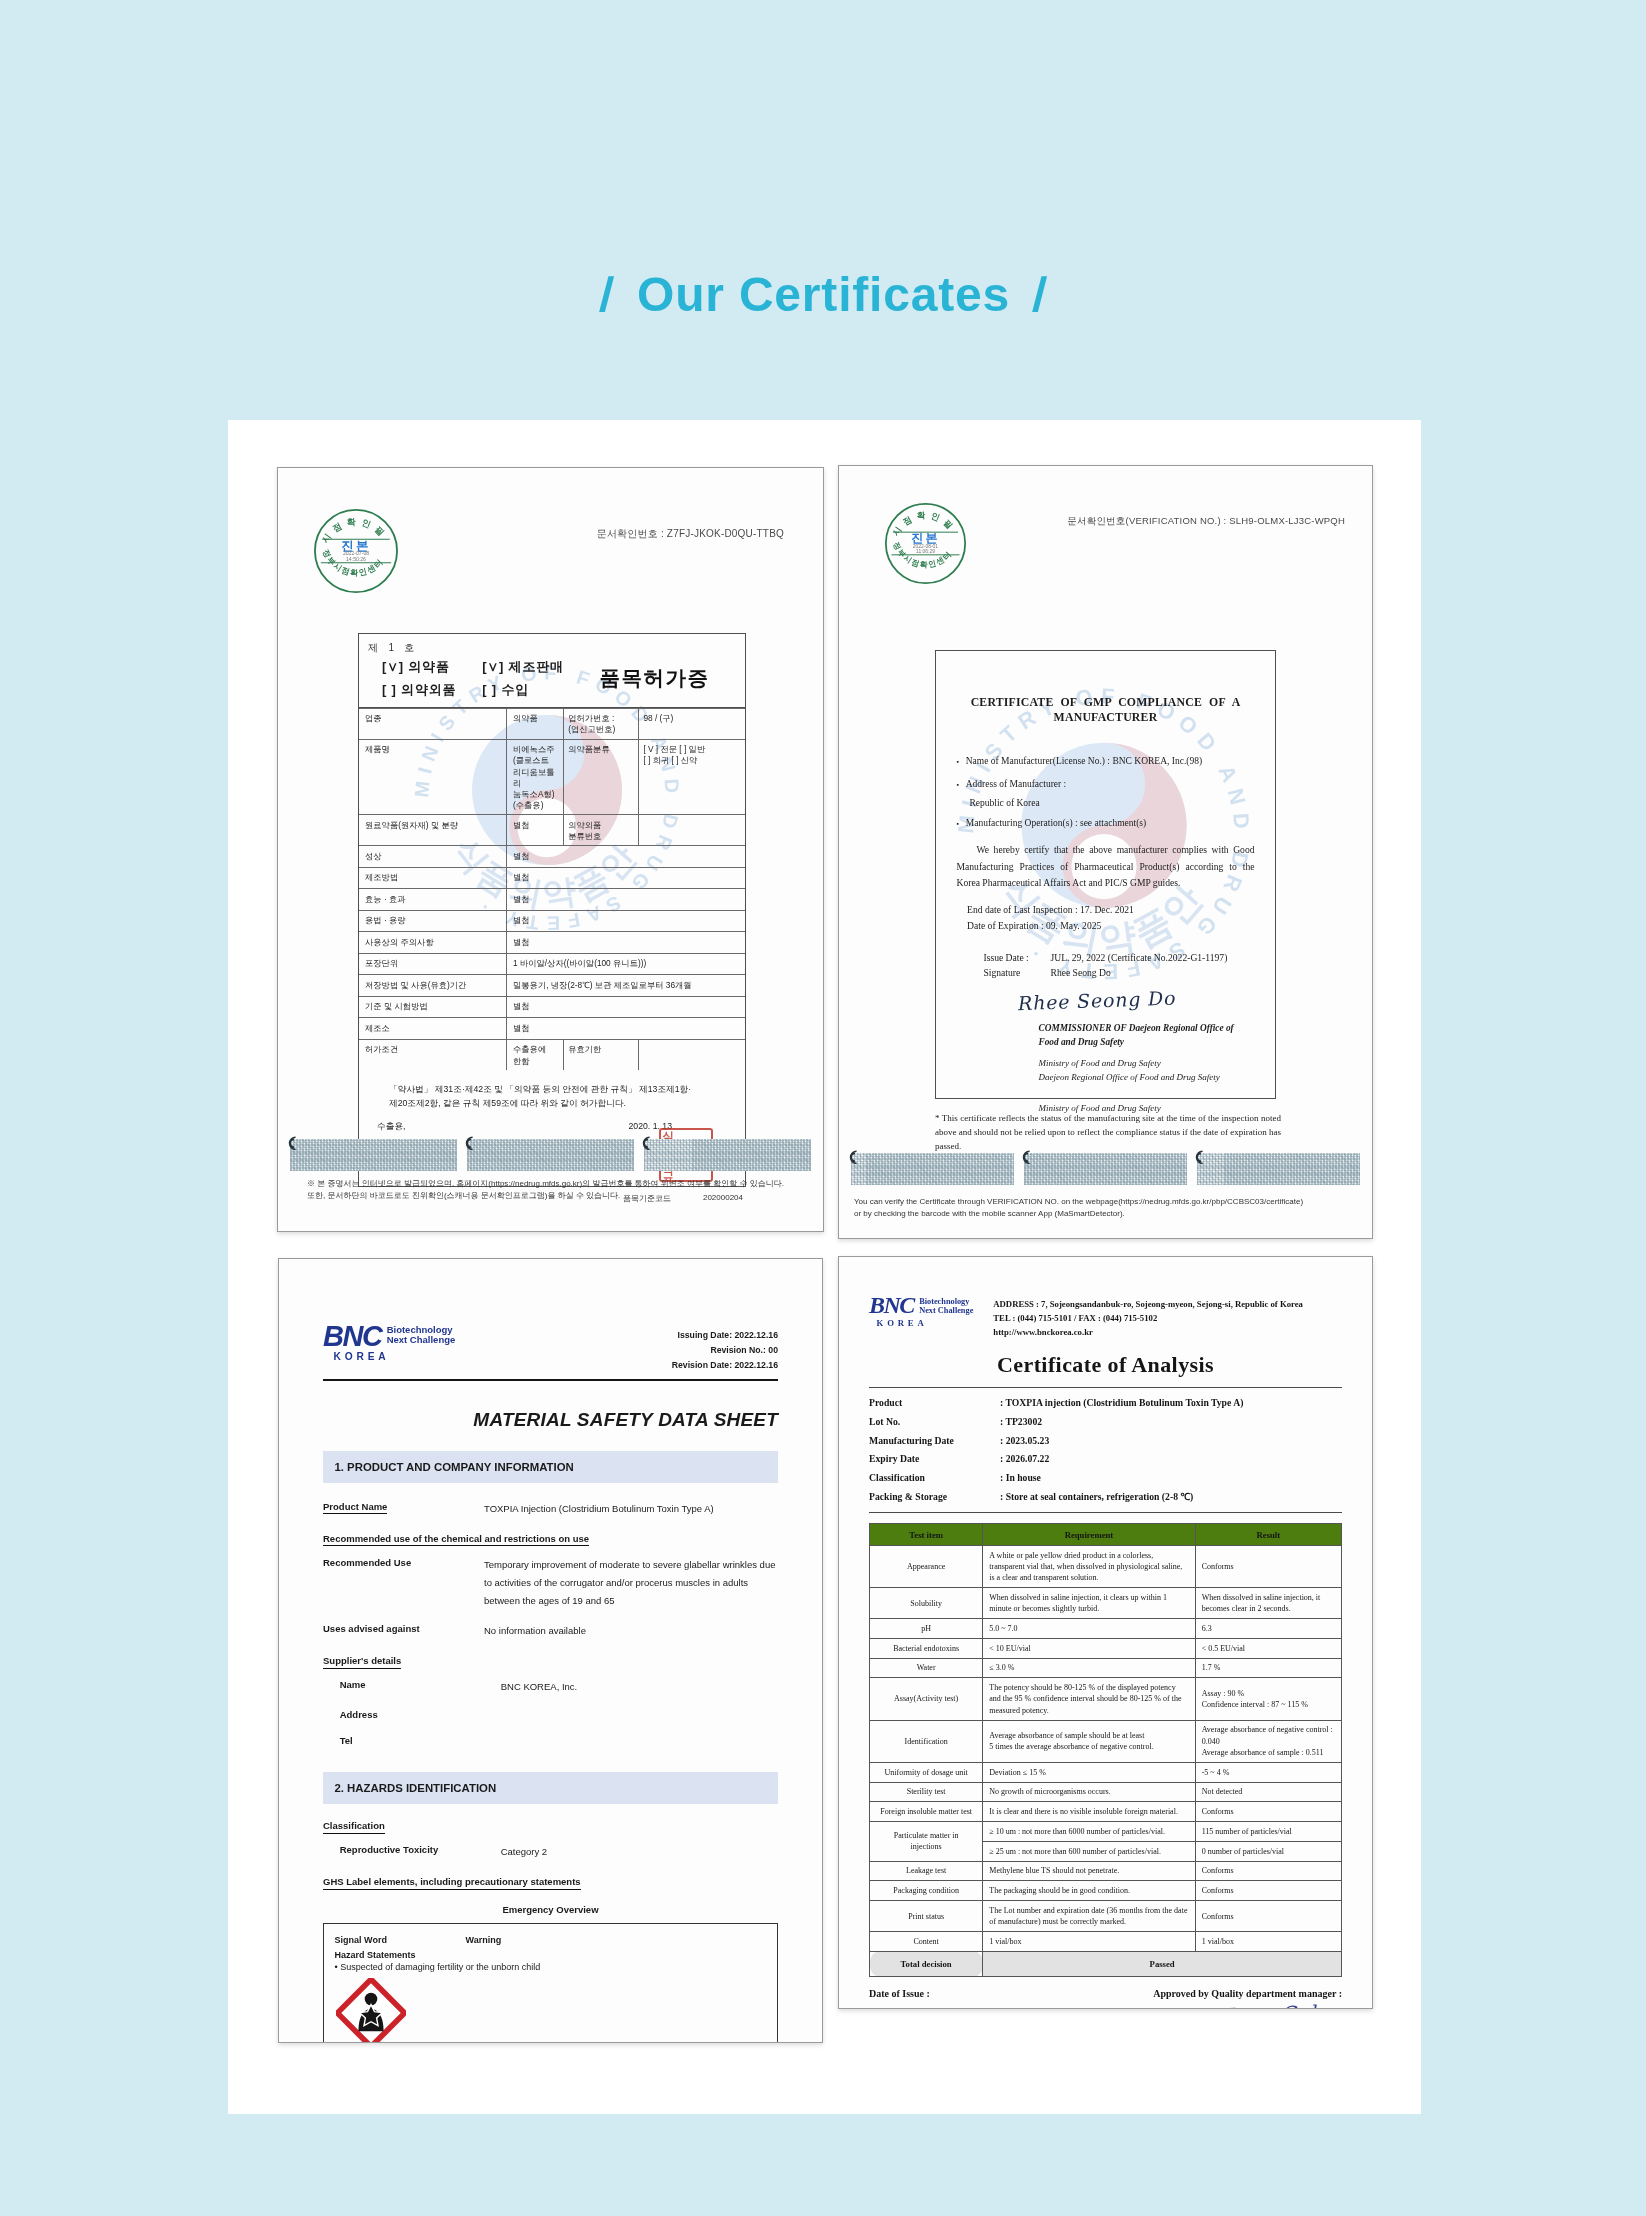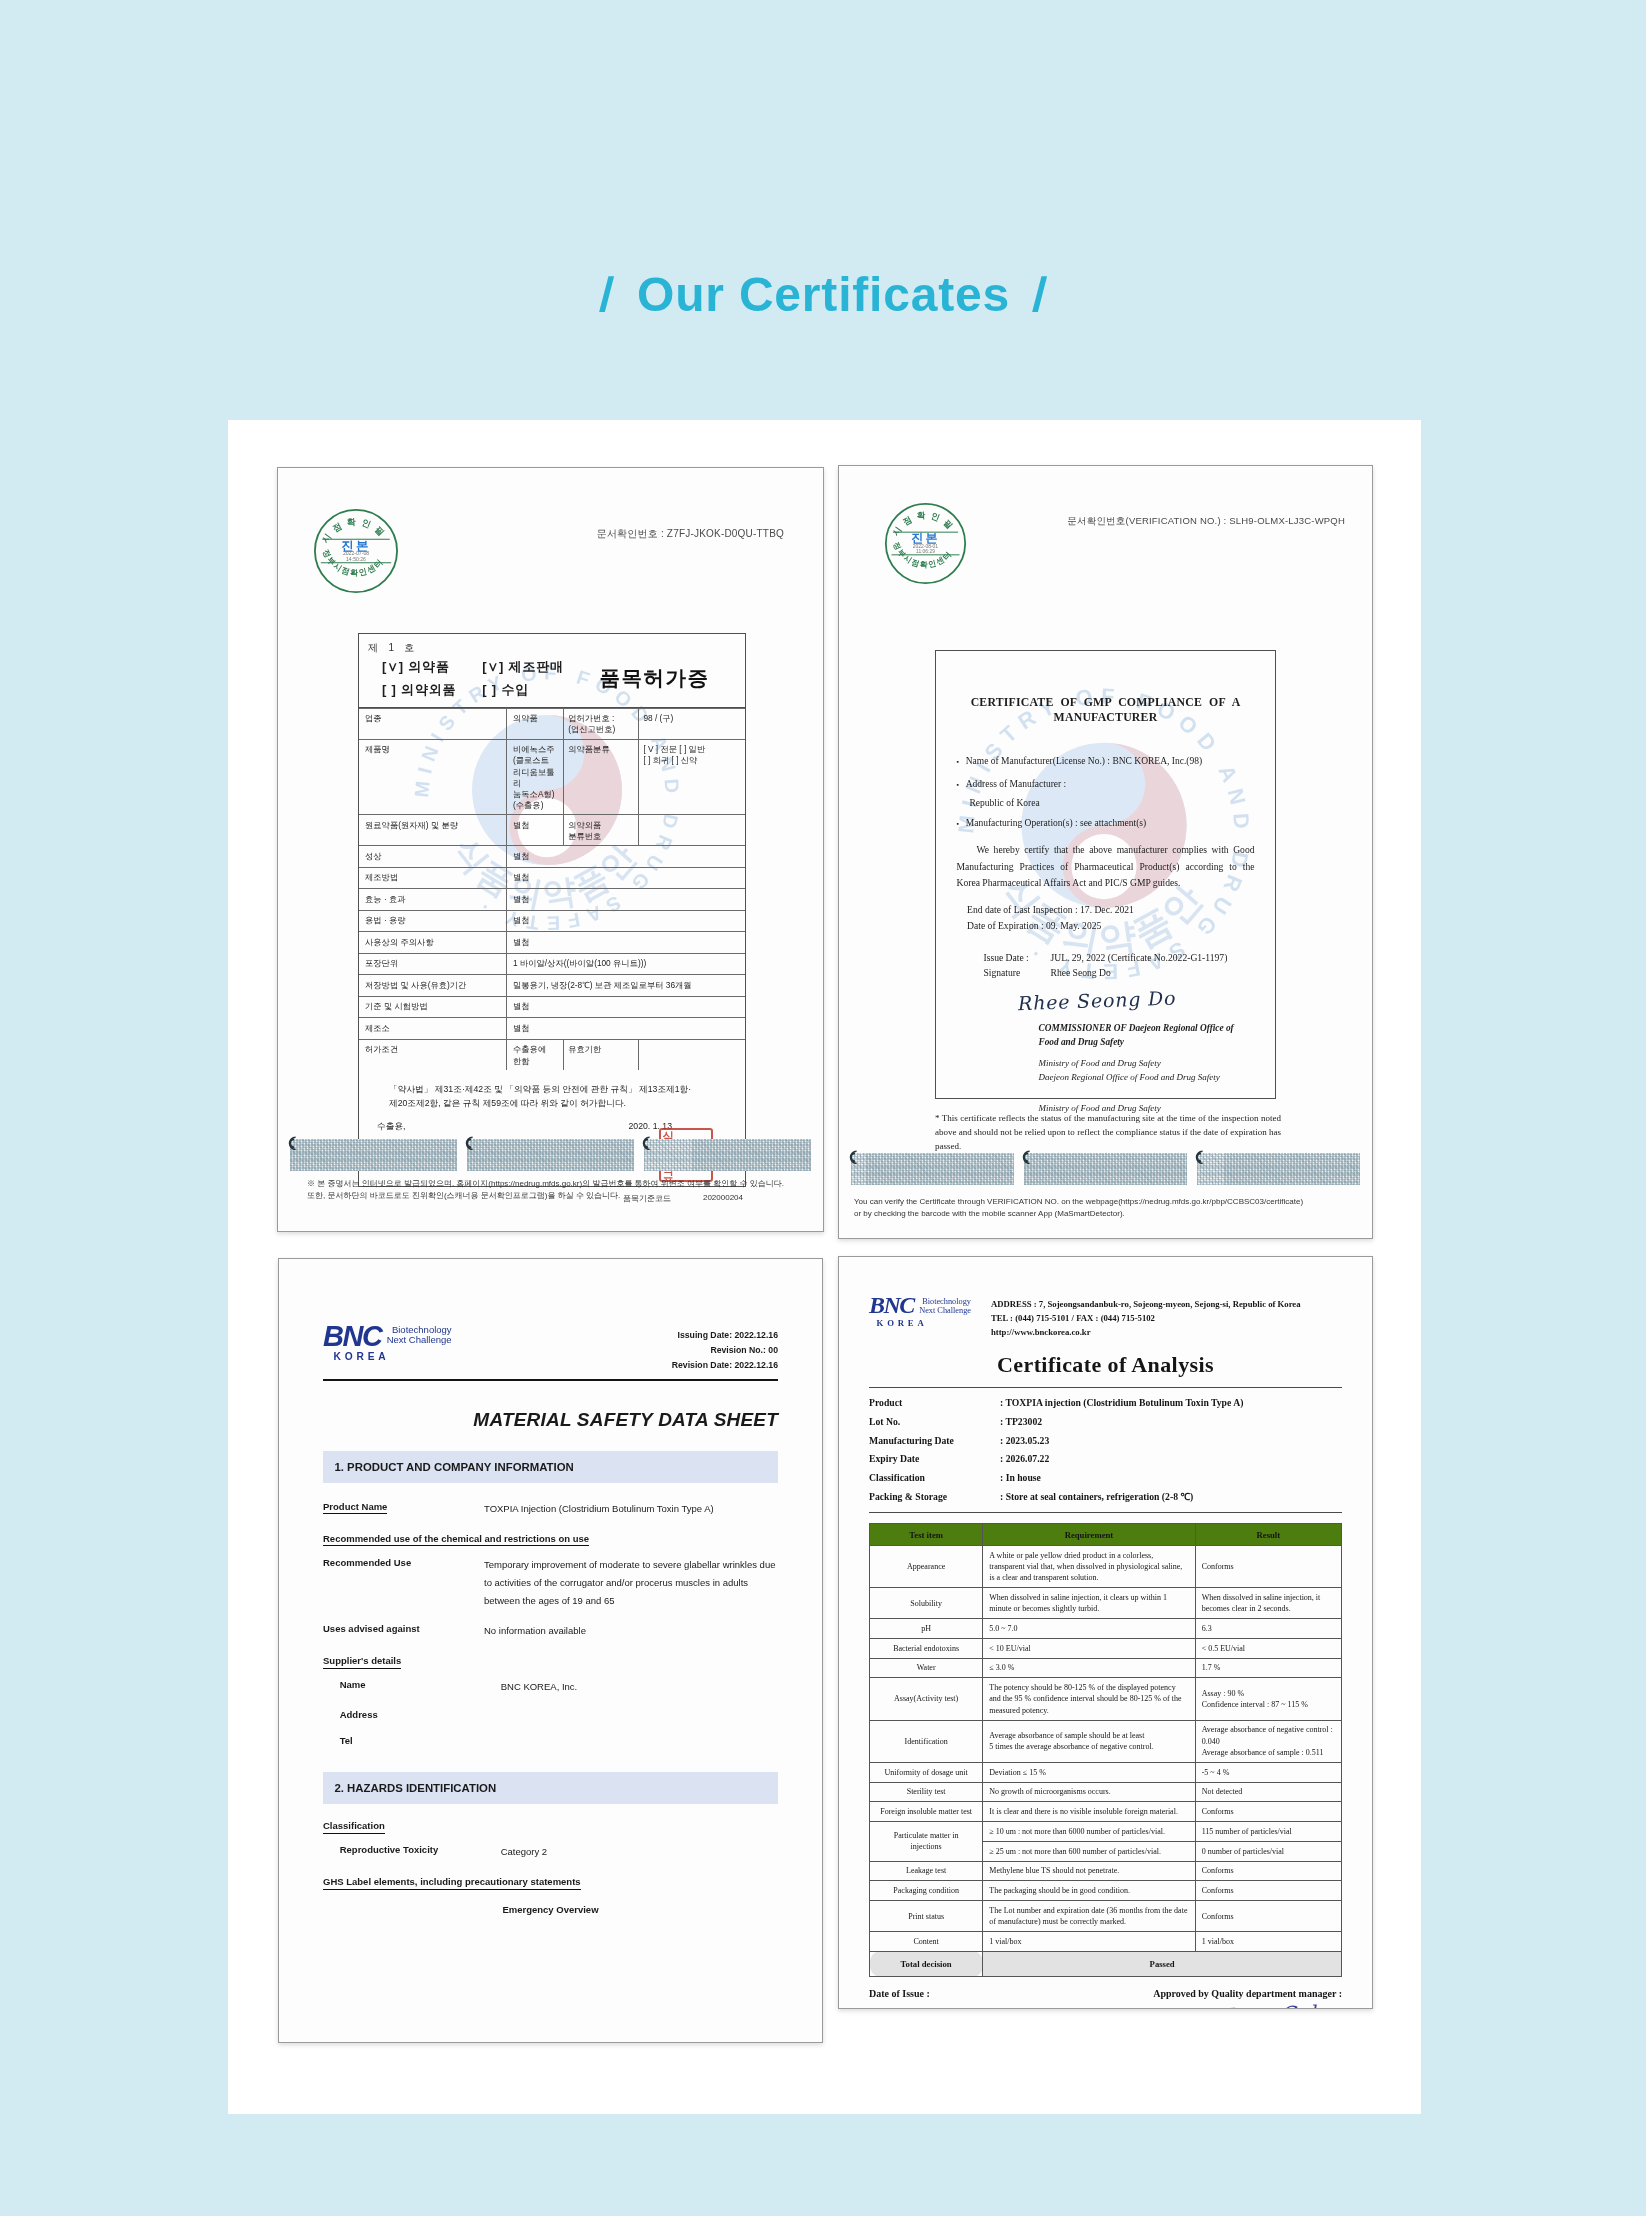--- a/index.html
+++ b/index.html
@@ -105,21 +105,21 @@
   .d2-min{margin:6.8px 0 0 82px;font-size:9px;font-style:italic;line-height:1.55;}
   .d2-min2{margin:18px 0 0 82px;font-size:9px;font-style:italic;}
   .d2-note{position:absolute;left:96px;top:646px;width:346px;font-family:"Liberation Serif",serif;
     font-size:9px;line-height:1.55;color:#222;text-align:justify;}
 
   
   .bnc-logo{display:inline-block;}
   .bnc-row{display:flex;align-items:flex-start;}
   .bnc-name{font-size:29px;font-weight:900;font-style:italic;color:#20368f;letter-spacing:-1.5px;line-height:.9;}
   .bnc-tags{margin-left:5.3px;padding-top:1.5px;}
-  .bnc-tag{display:block;font-size:9.5px;font-weight:400;color:#20368f;line-height:1.15;text-align:right;}
+  .bnc-tag{display:block;font-size:9.5px;font-weight:700;color:#20368f;line-height:1.15;}
   .bnc-country{display:block;font-size:10.2px;font-weight:800;color:#20368f;letter-spacing:3.8px;margin:1.5px 0 0 10.6px;}
 
   
   .d3-inner{padding:64px 44px 0;color:#1a1a1a;}
   .d3-head{display:flex;justify-content:space-between;align-items:flex-start;}
   .d3-issue{text-align:right;font-size:8.7px;font-weight:700;line-height:1.75;padding-top:4.6px;}
   .d3-rule{border-bottom:2.3px solid #151515;margin-top:6px;}
   .d3-title{text-align:right;font-size:19px;font-weight:800;margin:28px 0 20px;letter-spacing:0.2px;font-style:italic;}
   .d3-sec{background:#dbe3f3;font-size:11.4px;font-weight:800;padding:10px 11.4px;margin:7.6px 0 16.7px;}
   .d3-row{display:flex;margin:12px 0;font-size:9.5px;line-height:1.5;}
@@ -479,20 +479,36 @@
       <div class="d3-sec" style="margin-top:23px;">2. HAZARDS IDENTIFICATION</div>
 
       <div class="d3-subhead"><span class="u">Classification</span></div>
       <div class="d3-row">
         <div class="d3-lab ind" style="font-weight:800;">Reproductive Toxicity</div>
         <div class="d3-val">Category 2</div>
       </div>
       <div class="d3-subhead"><span class="u">GHS Label elements, including precautionary statements</span></div>
       <div class="d3-center">Emergency Overview</div>
 
+      <div class="d3-hazbox">
+        <div class="d3-hrow">
+          <div class="d3-hlab">Signal Word</div>
+          <div style="font-weight:800;">Warning</div>
+        </div>
+        <div class="d3-haz-head">Hazard Statements</div>
+        <div class="d3-haz-item">• Suspected of damaging fertility or the unborn child</div>
+        <svg class="ghs" width="70" height="70" viewBox="0 0 100 100">
+          <rect x="16" y="16" width="68" height="68" fill="#ffffff" stroke="#cc2229" stroke-width="8" transform="rotate(45 50 50)"></rect>
+          <circle cx="50" cy="30" r="9" fill="#151515"></circle>
+          <path d="M32 76 Q32 48 50 43 Q68 48 68 76 Z" fill="#151515"></path>
+          <path d="M50 38 l5 10 11 1.5 -8 7.5 2 11 -10-5.5 -10 5.5 2-11 -8-7.5 11-1.5 z" fill="#151515" stroke="#ffffff" stroke-width="2"></path>
+        </svg>
+        
+        
+      </div>
 
     </div>
   </div>
 
   <div class="doc" id="doc4">
     <div class="d4-inner">
       <div class="d4-head">
         <div class="bnc-logo">
           <div class="bnc-row">
             <span class="bnc-name" style="font-size:24px;">BNC</span>

